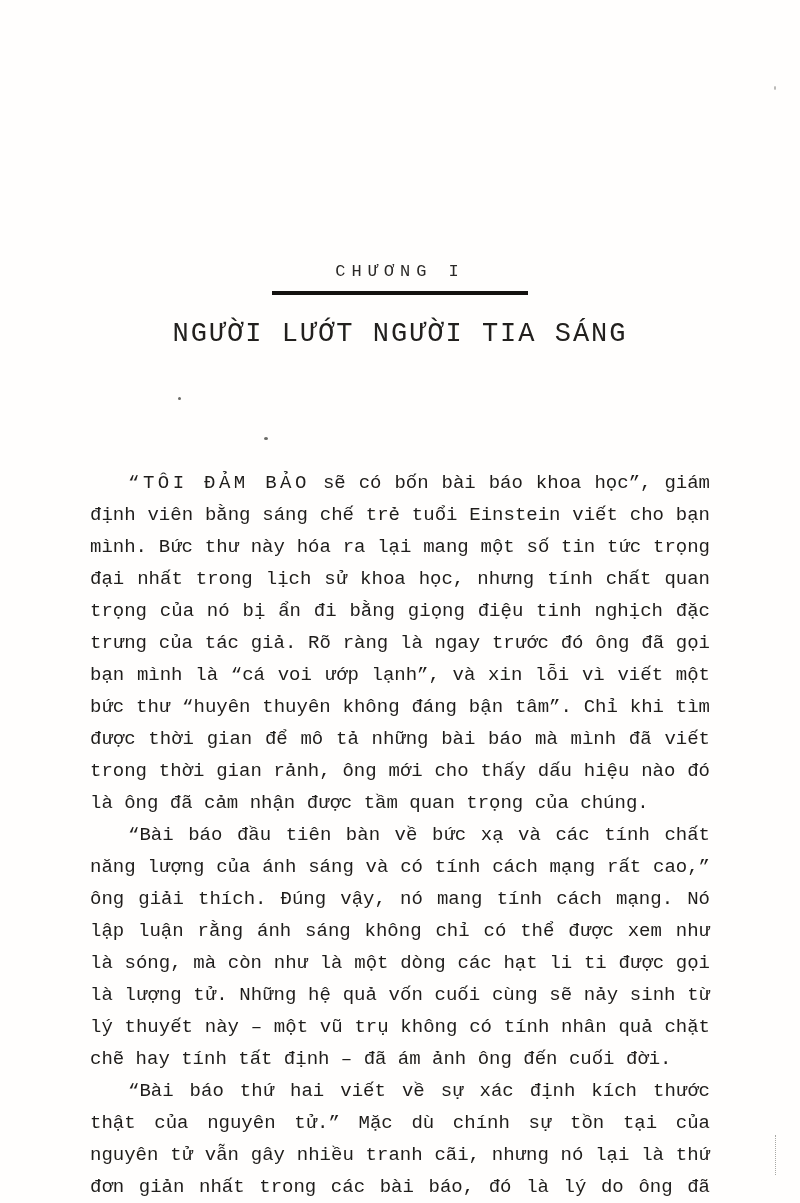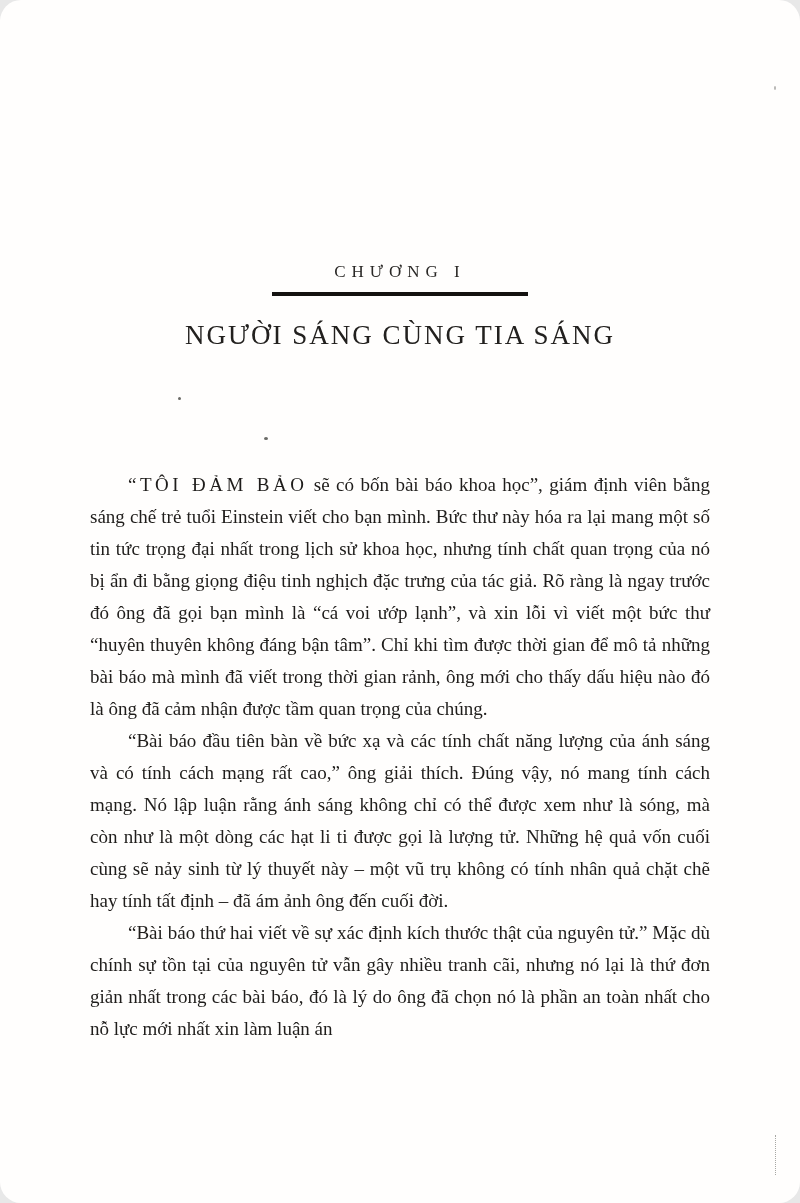--- a/index.html
+++ b/index.html
@@ -7,25 +7,24 @@
     padding: 0;
     background: #e8e8e8;
   }
   .page {
     position: relative;
     width: 800px;
     height: 1203px;
     margin: 0 auto;
     background: #fffefd;
     color: #1f1d1b;
-    font-family: Liberation Serif, serif;
+    font-family: Liberation Mono, monospace;
     box-sizing: border-box;
     padding: 262px 90px 0 90px;
     overflow: hidden;
-    border-radius: 21px;
   }
   .chapter-head {
     text-align: center;
   }
   .chapter-label {
     font-size: 17px;
     letter-spacing: 6px;
     color: #2a2826;
   }
   .chapter-rule {
@@ -76,21 +75,21 @@
   }
 </style>
 </head>
 <body>
 
 <div class="page">
 
   <div class="chapter-head">
     <div class="chapter-label">CHƯƠNG I</div>
     <div class="chapter-rule"></div>
-    <h1 class="page-title">NGƯỜI SÁNG CÙNG TIA SÁNG</h1>
+    <h1 class="page-title">NGƯỜI LƯỚT NGƯỜI TIA SÁNG</h1>
   </div>
 
   <div class="body-text">
     <p><span class="lead-caps">“TÔI ĐẢM BẢO</span><span> sẽ có bốn bài báo khoa học”, giám định viên bằng sáng chế trẻ tuổi Einstein viết cho bạn mình. Bức thư này hóa ra lại mang một số tin tức trọng đại nhất trong lịch sử khoa học, nhưng tính chất quan trọng của nó bị ẩn đi bằng giọng điệu tinh nghịch đặc trưng của tác giả. Rõ ràng là ngay trước đó ông đã gọi bạn mình là “cá voi ướp lạnh”, và xin lỗi vì viết một bức thư “huyên thuyên không đáng bận tâm”. Chỉ khi tìm được thời gian để mô tả những bài báo mà mình đã viết trong thời gian rảnh, ông mới cho thấy dấu hiệu nào đó là ông đã cảm nhận được tầm quan trọng của chúng.</span></p>
     <p>“Bài báo đầu tiên bàn về bức xạ và các tính chất năng lượng của ánh sáng và có tính cách mạng rất cao,” ông giải thích. Đúng vậy, nó mang tính cách mạng. Nó lập luận rằng ánh sáng không chỉ có thể được xem như là sóng, mà còn như là một dòng các hạt li ti được gọi là lượng tử. Những hệ quả vốn cuối cùng sẽ nảy sinh từ lý thuyết này – một vũ trụ không có tính nhân quả chặt chẽ hay tính tất định – đã ám ảnh ông đến cuối đời.</p>
     <p>“Bài báo thứ hai viết về sự xác định kích thước thật của nguyên tử.” Mặc dù chính sự tồn tại của nguyên tử vẫn gây nhiều tranh cãi, nhưng nó lại là thứ đơn giản nhất trong các bài báo, đó là lý do ông đã chọn nó là phần an toàn nhất cho nỗ lực mới nhất xin làm luận án</p>
   </div>
 
   <span class="scan-mark mark-1"></span>
   <span class="scan-mark mark-2"></span>

